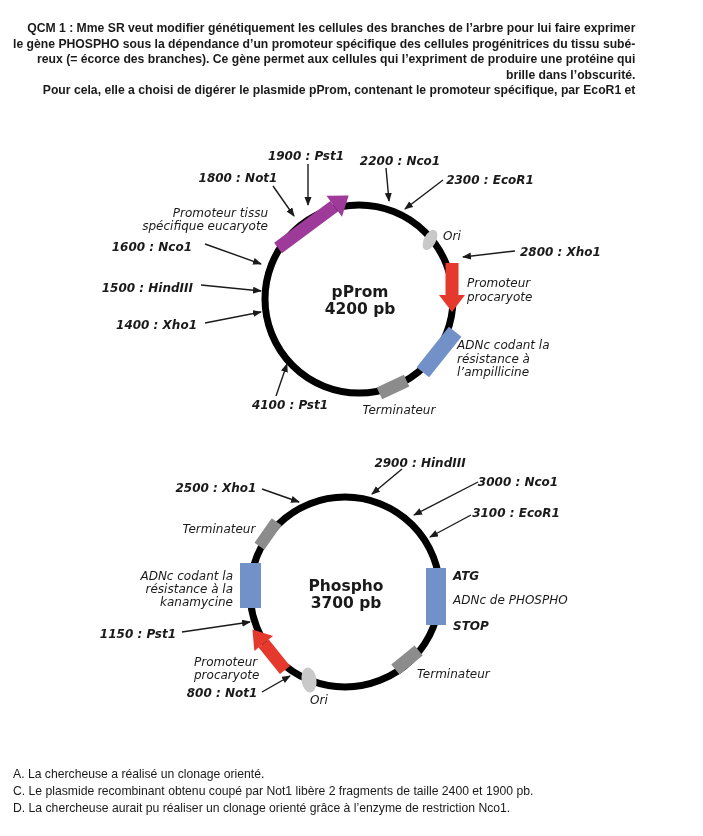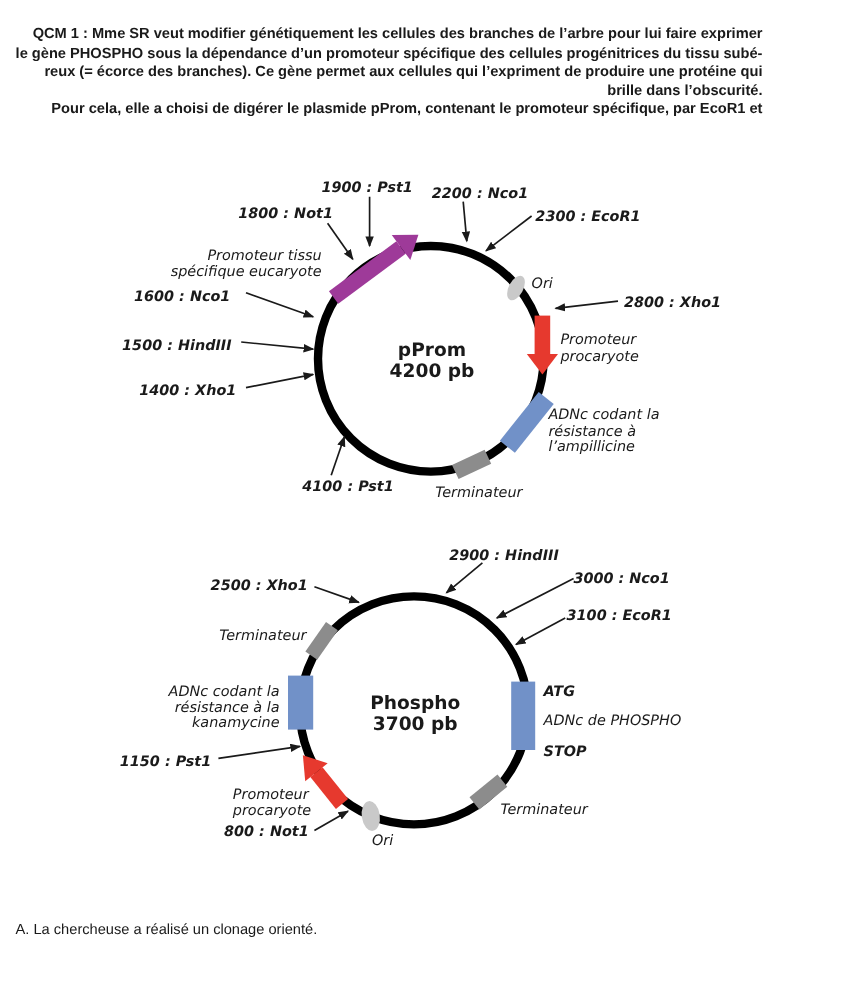--- a/index.html
+++ b/index.html
@@ -145,15 +145,17 @@
     <text class="featb" x="453" y="140">ATG</text>
     <text class="feat" x="453" y="164">ADNc de PHOSPHO</text>
     <text class="featb" x="453" y="190">STOP</text>
 
     <text class="pname" x="346" y="151" text-anchor="middle">Phospho</text>
     <text class="pname" x="346" y="168" text-anchor="middle">3700 pb</text>
   </svg>
 
   <div id="answers">
     <div class="aline">A. La chercheuse a réalisé un clonage orienté.</div>
+    <div class="aline">C. Le plasmide recombinant obtenu coupé par Not1 libère 2 fragments de taille 2400 et 1900 pb.</div>
+    <div class="aline">D. La chercheuse aurait pu réaliser un clonage orienté grâce à l’enzyme de restriction Nco1.</div>
   </div>
 
 </div>
 
 </body></html>

